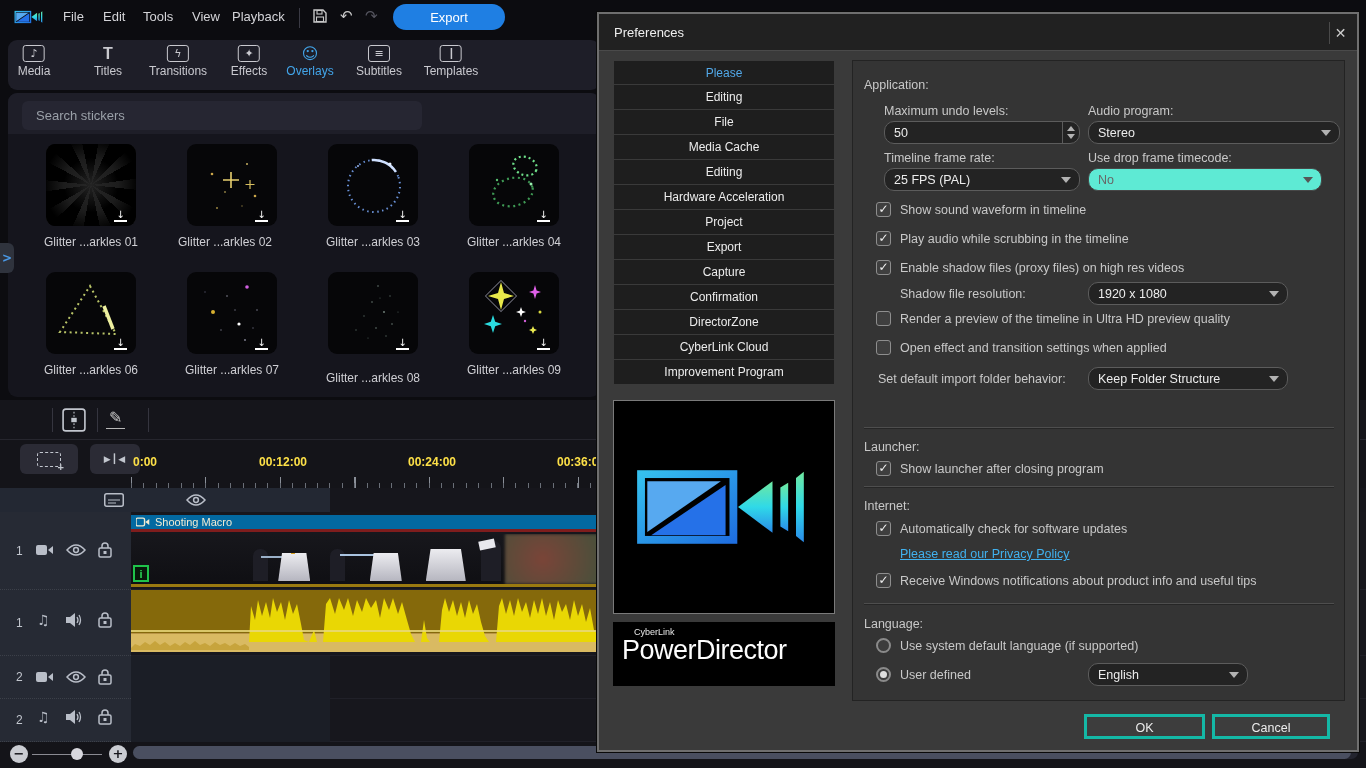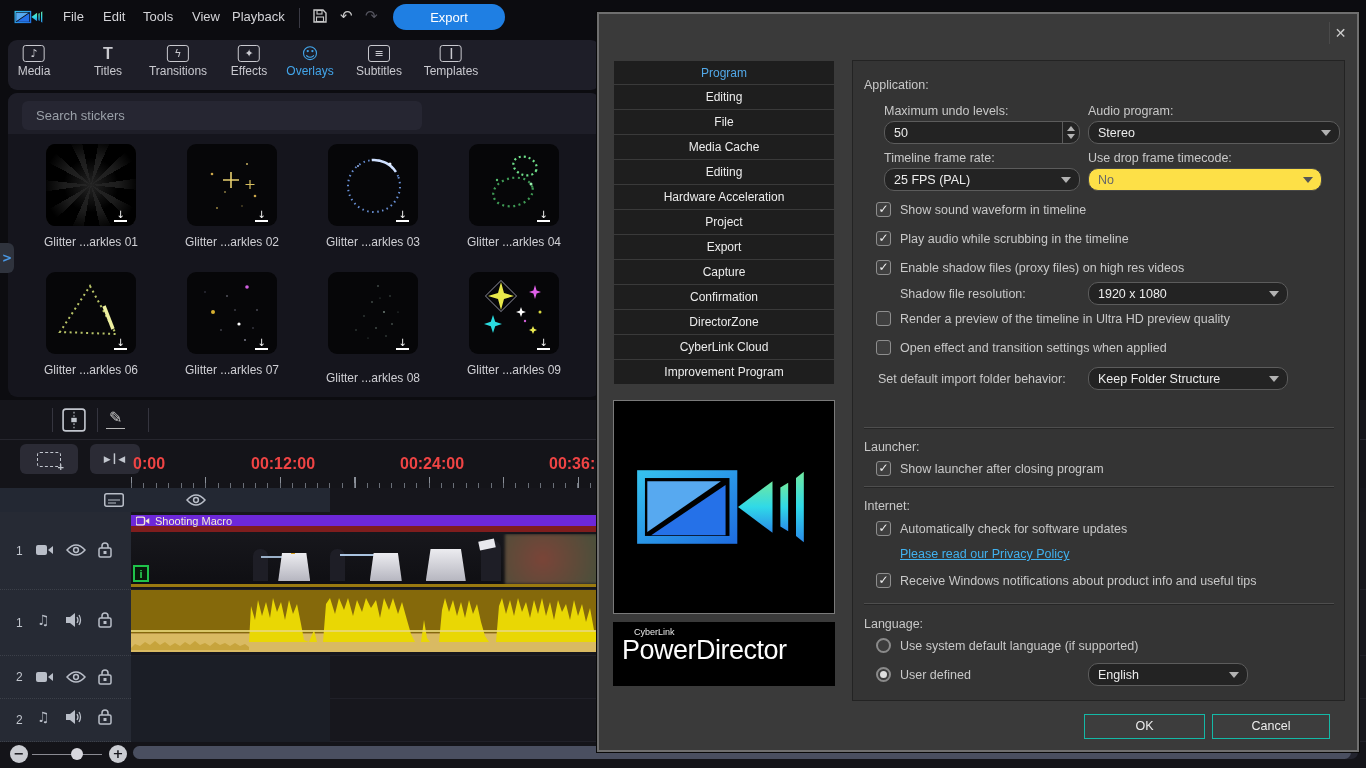--- a/index.html
+++ b/index.html
@@ -45,36 +45,36 @@
     color:#4a9ae8;font-size:12px;font-weight:bold;display:flex;align-items:center;justify-content:center}
 
   
   #timeline{left:0;top:400px;width:1366px;height:368px;background:#141419}
   #tl-toolbar{left:0;top:0;width:1366px;height:40px;background:#15151b;border-bottom:1px solid #26262e}
   .tl-sep{position:absolute;top:8px;width:1px;height:24px;background:#35353f}
   #pen-icon{left:106px;top:8px;font-size:16px;color:#c8c8c8;border-bottom:1.5px solid #b8b8b8;padding:0 3px 1px}
   .tl-btn{position:absolute;top:44px;height:30px;background:#2b2b35;border-radius:6px;
     display:flex;align-items:center;justify-content:center;color:#c2c6ce}
   #ruler{left:131px;top:44px;width:466px;height:48px}
-  .ruler-label{position:absolute;top:11px;font-size:16px;font-weight:bold;color:#ef4444;white-space:nowrap}
+  .ruler-label{position:absolute;top:11px;font-size:12px;font-weight:bold;color:#fde047;white-space:nowrap}
   #ticks{position:absolute;left:0;top:33px;width:470px;height:13px;
     background:repeating-linear-gradient(90deg,#6a6f78 0 1px,transparent 1px 12.4px) 0 100%/100% 7px no-repeat,
                repeating-linear-gradient(90deg,#8a8f98 0 1px,transparent 1px 74.5px) 0 100%/100% 13px no-repeat}
   #minirow{left:0;top:88px;width:1366px;height:24px;background:#16161c}
   #minirow .strip{position:absolute;left:0;top:0;width:330px;height:24px;background:#232833}
   #tracks{left:0;top:112px;width:1366px;height:230px}
   .thead{position:absolute;left:0;width:131px;background:#262a34;border-bottom:1px dotted #3c4049}
   .tnum{position:absolute;left:16px;font-size:12px;color:#c2c6ce}
   .ticn{position:absolute}
   .trow-bg{position:absolute;left:131px;background:#17171d;border-bottom:1px solid #202028;width:1235px}
   .trow-strip{position:absolute;left:131px;width:199px;background:#1b1e26}
   
   #clip{left:131px;top:3px;width:468px;height:72px}
-  #clip-title{position:absolute;left:0;top:0;width:468px;height:17px;background:#6d28d9;
-    border-bottom:6px solid #7f1d1d;color:#f2ecd2;font-size:11px;display:flex;align-items:center;gap:5px;padding-left:5px}
+  #clip-title{position:absolute;left:0;top:0;width:468px;height:17px;background:#0369a1;
+    border-bottom:3px solid #7f1d1d;color:#f2ecd2;font-size:11px;display:flex;align-items:center;gap:5px;padding-left:5px}
   #filmstrip{position:absolute;left:0;top:19px;width:468px;height:50px;display:flex;overflow:hidden}
   .seg{width:93.6px;height:50px;background:linear-gradient(180deg,#17171c,#0f0f13);position:relative;flex:none}
   .tbl{position:absolute;bottom:3px;width:32px;height:28px;background:linear-gradient(#ececf0,#b6b6c0);
     clip-path:polygon(12% 0,88% 0,100% 100%,0 100%)}
   .person{position:absolute;width:15px;height:32px;background:#1e1e26;border-radius:7px 7px 0 0;bottom:3px}
   .rifle{position:absolute;height:2px;background:#9ab0c8}
   #clip-bottom{position:absolute;left:0;top:69px;width:468px;height:3px;background:#9a7a10}
   #info-badge{position:absolute;left:2px;top:50px;width:16px;height:17px;border:2px solid #1fc24a;
     background:#07190b;color:#2ad455;font-size:11px;font-weight:bold;text-align:center;line-height:14px}
   
@@ -105,33 +105,33 @@
     display:flex;align-items:center;justify-content:center}
   #wordmark{position:absolute;left:14px;top:608px;width:222px;height:64px;background:#000;color:#fff;overflow:hidden}
   #wm-brand{position:absolute;left:21px;top:5px;font-size:9px;color:#e8e8e8}
   #wm-prod{position:absolute;left:9px;top:13px;font-size:27px;font-weight:normal;letter-spacing:-.5px;color:#fdfdfd}
   #panel{position:absolute;left:253px;top:46px;width:493px;height:641px;background:#343434;border:1px solid #232323}
   .lbl{position:absolute;color:#c8c8c8;white-space:nowrap}
   .ctl{position:absolute;height:23px;background:#232323;border:1px solid #5c5c5c;border-radius:10px;
     display:flex;align-items:center;padding:6px 9px;color:#ececec}
   .ctl .arr{position:absolute;right:8px;width:0;height:0;border-left:5px solid transparent;
     border-right:5px solid transparent;border-top:6px solid #b2b2b2}
-  .ctl.disabled{background:#fde047;border-color:#474747;color:#686868}
+  .ctl.disabled{background:#5eead4;border-color:#474747;color:#686868}
   .ctl.disabled .arr{border-top-color:#565656}
   .spin{position:absolute;right:0;top:0;bottom:0;width:17px;border-left:1px solid #5c5c5c;
     display:flex;flex-direction:column;align-items:center;justify-content:space-evenly}
   .spin i{width:0;height:0;border-left:4px solid transparent;border-right:4px solid transparent}
   .spin .up{border-bottom:5px solid #b2b2b2}.spin .dn{border-top:5px solid #b2b2b2}
   .cb{position:absolute;width:15px;height:15px;border:1.5px solid #8e8e8e;border-radius:3px;background:#3f3f3f;
     color:#f2f2f2;font-size:12px;line-height:12px;text-align:center;font-weight:bold}
   .radio{position:absolute;width:15px;height:15px;border:2px solid #8a8a8a;border-radius:50%;background:#3c3c3c}
   .radio.on::after{content:"";display:block;width:7px;height:7px;margin:2px;border-radius:50%;background:#dedede}
   .psep{position:absolute;left:11px;width:470px;height:1px;background:#4e4e4e;box-shadow:0 1px 0 #262626}
   #privacy-link{position:absolute;color:#41b1ee;text-decoration:underline}
-  .dbtn{position:absolute;top:700px;height:25px;background:#3d3d3d;border:1px solid #14b8a6;border-radius:0;
+  .dbtn{position:absolute;top:700px;height:25px;background:#3d3d3d;border:3px solid #14b8a6;border-radius:0;
     color:#ececec;text-align:center;line-height:23px;font-size:12.5px}
 </style>
 </head>
 <body>
 
 <svg width="0" height="0" style="position:absolute">
   <defs>
     <linearGradient id="lgBody" x1="0" y1="0" x2="1" y2="1">
       <stop offset="0" stop-color="#35c0ee"></stop>
         <stop offset="1" stop-color="#1f6fe0"></stop>
@@ -259,21 +259,21 @@
   <div class="thumb" style="left:461px;top:51px">
     <svg width="90" height="82">
       <ellipse cx="56" cy="22" rx="12" ry="9" fill="none" stroke="#6fe08a" stroke-width="2.2" stroke-dasharray="2 3" transform="rotate(20 56 22)"></ellipse>
       <ellipse cx="44" cy="48" rx="20" ry="14" fill="none" stroke="#3f9a55" stroke-width="2.2" stroke-dasharray="2 3.5" transform="rotate(-12 44 48)"></ellipse>
       <circle cx="62" cy="40" r="1.5" fill="#9af0b0"></circle>
         <circle cx="28" cy="36" r="1.2" fill="#58c070"></circle>
     </svg>
     <span class="dl glyph">↓</span>
   </div>
   <div class="sticker-label" style="left:18px;top:142px">Glitter ...arkles 01</div>
-  <div class="sticker-label" style="left:159px;top:142px">Glitter ...arkles 02</div>
+  <div class="sticker-label" style="left:152px;top:142px">Glitter ...arkles 02</div>
   <div class="sticker-label" style="left:300px;top:142px">Glitter ...arkles 03</div>
   <div class="sticker-label" style="left:441px;top:142px">Glitter ...arkles 04</div>
 
   <div class="thumb" style="left:38px;top:179px">
     <svg width="90" height="82">
       <path d="M44,14 L70,62 L14,60 Z" fill="none" stroke="#b9c468" stroke-width="2" stroke-dasharray="2 3.5"></path>
       <line x1="58" y1="34" x2="67" y2="57" stroke="#eef0a0" stroke-width="3.5"></line>
     </svg>
     <span class="dl glyph">↓</span>
   </div>
@@ -473,23 +473,24 @@
     <div class="abs" id="zline"></div>
     <div class="abs" id="zdot"></div>
     <div class="zbtn glyph" style="left:109px">+</div>
     <div class="abs" id="scrollbar">
       <div id="scroll-thumb"></div>
     </div>
   </div>
 </div>
 
 <div class="abs" id="dialog">
+  <div id="dlg-title">Preferences</div>
   <div id="dlg-close" class="glyph">✕</div>
 
-  <div class="side-item first sel" style="top:46px">Program</div>
+  <div class="side-item first sel" style="top:46px">Please</div>
   <div class="side-item" style="top:71px">Editing</div>
   <div class="side-item" style="top:96px">File</div>
   <div class="side-item" style="top:121px">Media Cache</div>
   <div class="side-item" style="top:146px">Editing</div>
   <div class="side-item" style="top:171px">Hardware Acceleration</div>
   <div class="side-item" style="top:196px">Project</div>
   <div class="side-item" style="top:221px">Export</div>
   <div class="side-item" style="top:246px">Capture</div>
   <div class="side-item" style="top:271px">Confirmation</div>
   <div class="side-item" style="top:296px">DirectorZone</div>

